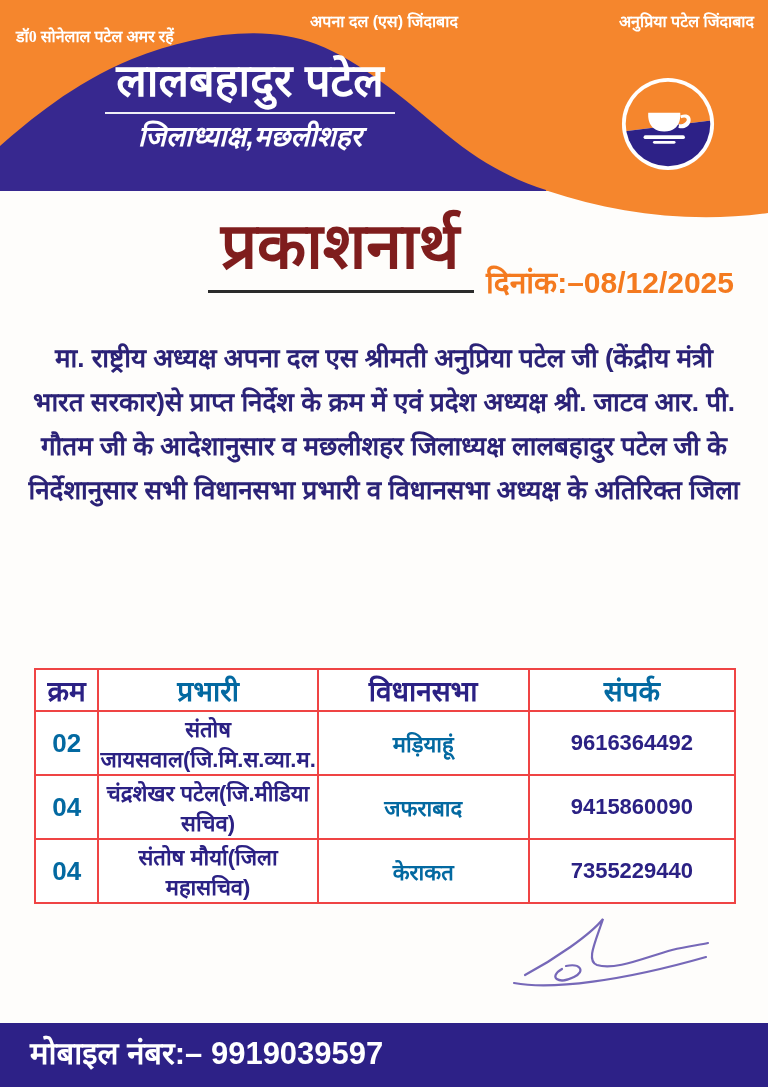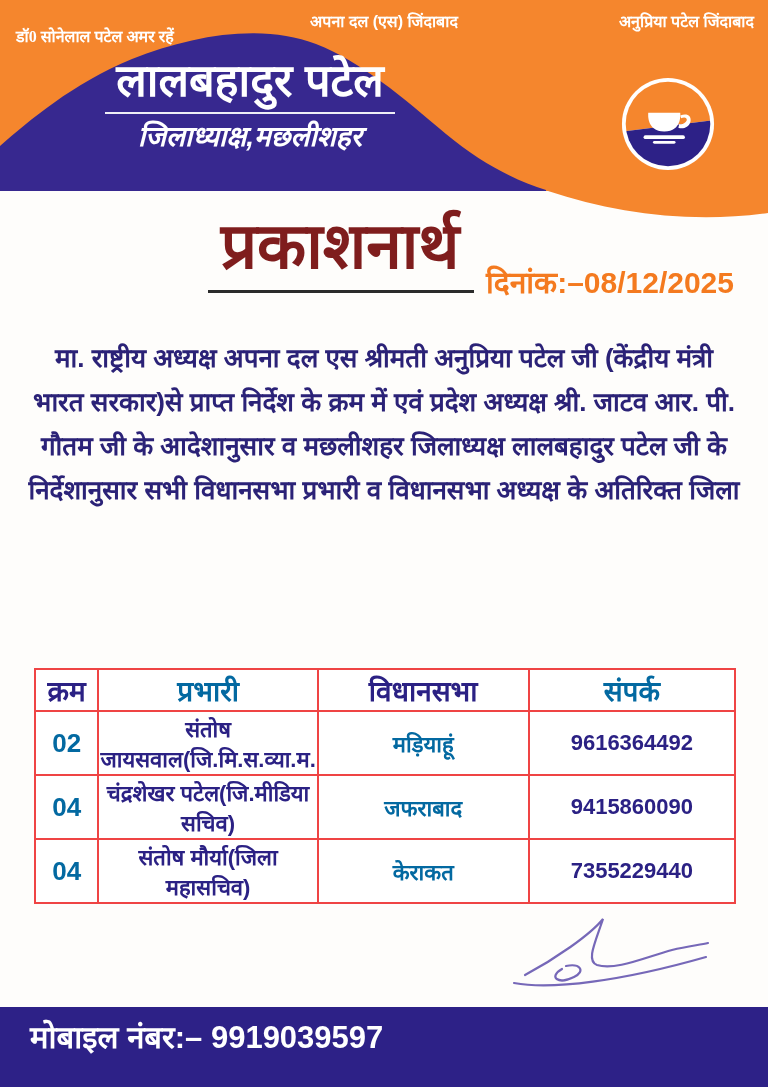--- a/index.html
+++ b/index.html
@@ -34,21 +34,21 @@
   table.roster{position:absolute;top:668px;left:34px;width:702px;border-collapse:collapse;
     background:#ffffff;}
   table.roster,.roster th,.roster td{border:2px solid #ef4444;}
   .roster th{height:42px;font-size:28px;font-weight:bold;text-align:center;}
   .roster td{height:38px;font-size:22px;font-weight:bold;text-align:center;}
   .c-indigo{color:#2b2184;}
   .c-orange{color:#0369a1;}
   .roster td.num{font-size:26px;}
   
   .signature{position:absolute;top:905px;left:500px;width:230px;height:90px;}
-  .footer{position:absolute;left:0;bottom:0;width:768px;height:80px;background:#2d2187;}
+  .footer{position:absolute;left:0;bottom:0;width:768px;height:64px;background:#2d2187;}
   .footer .mob{position:absolute;left:30px;top:0;line-height:62px;color:#ffffff;
     font-size:31px;font-weight:bold;}
 </style>
 </head>
 <body>
 
 <div class="page">
 
   <svg class="header-art" viewBox="0 0 768 240" preserveAspectRatio="none">
     <path d="M0,0 H768 V213 C690,224 615,213 548,191 L0,191 Z" fill="#f5862d"></path>

